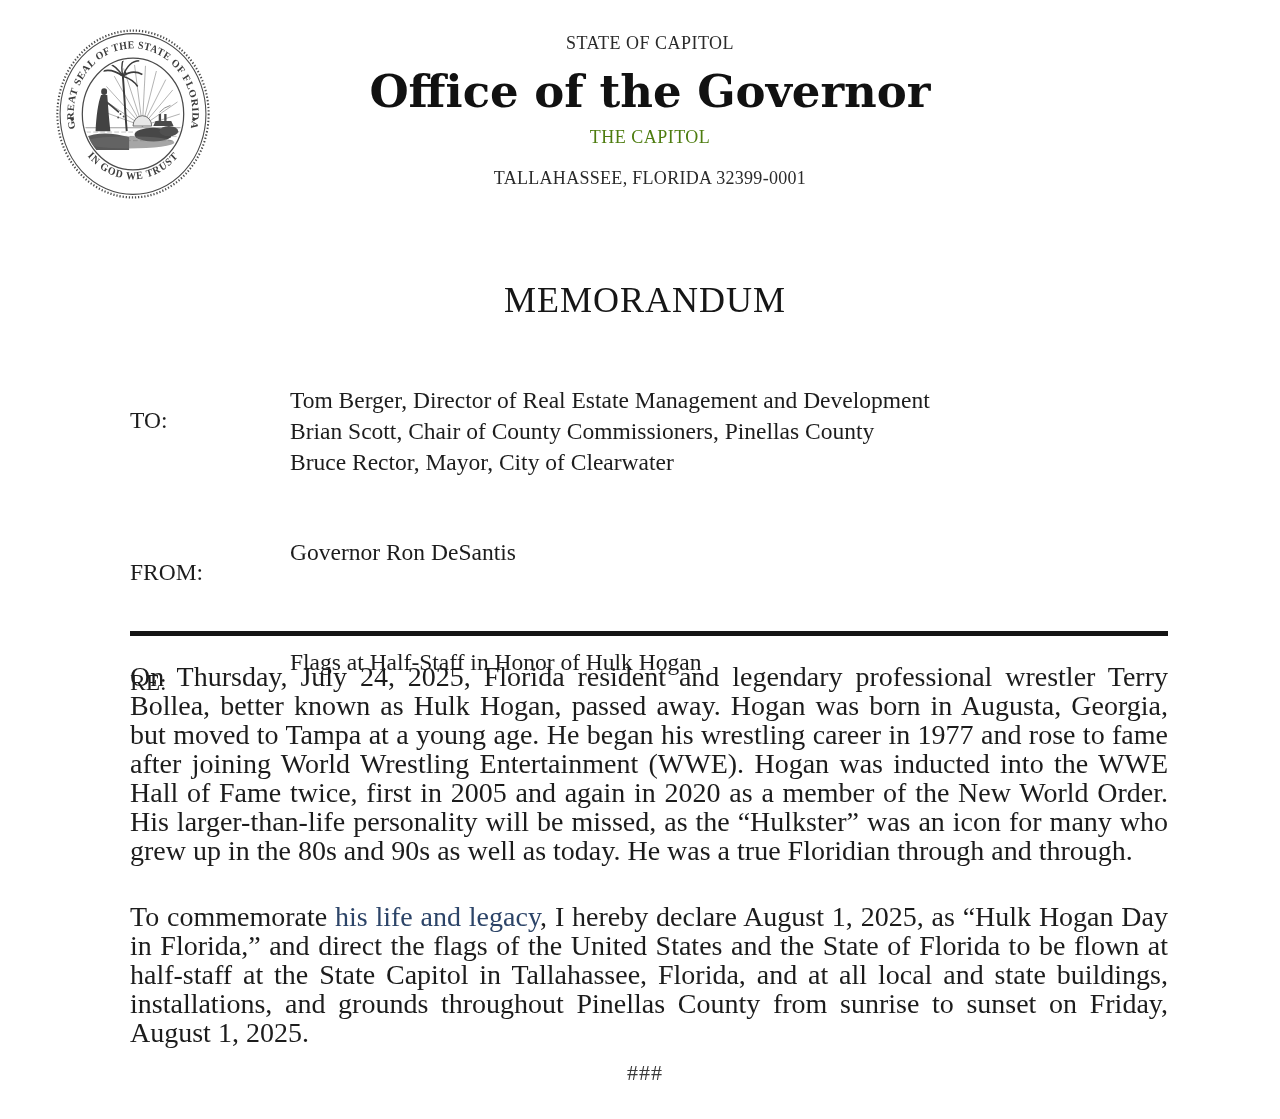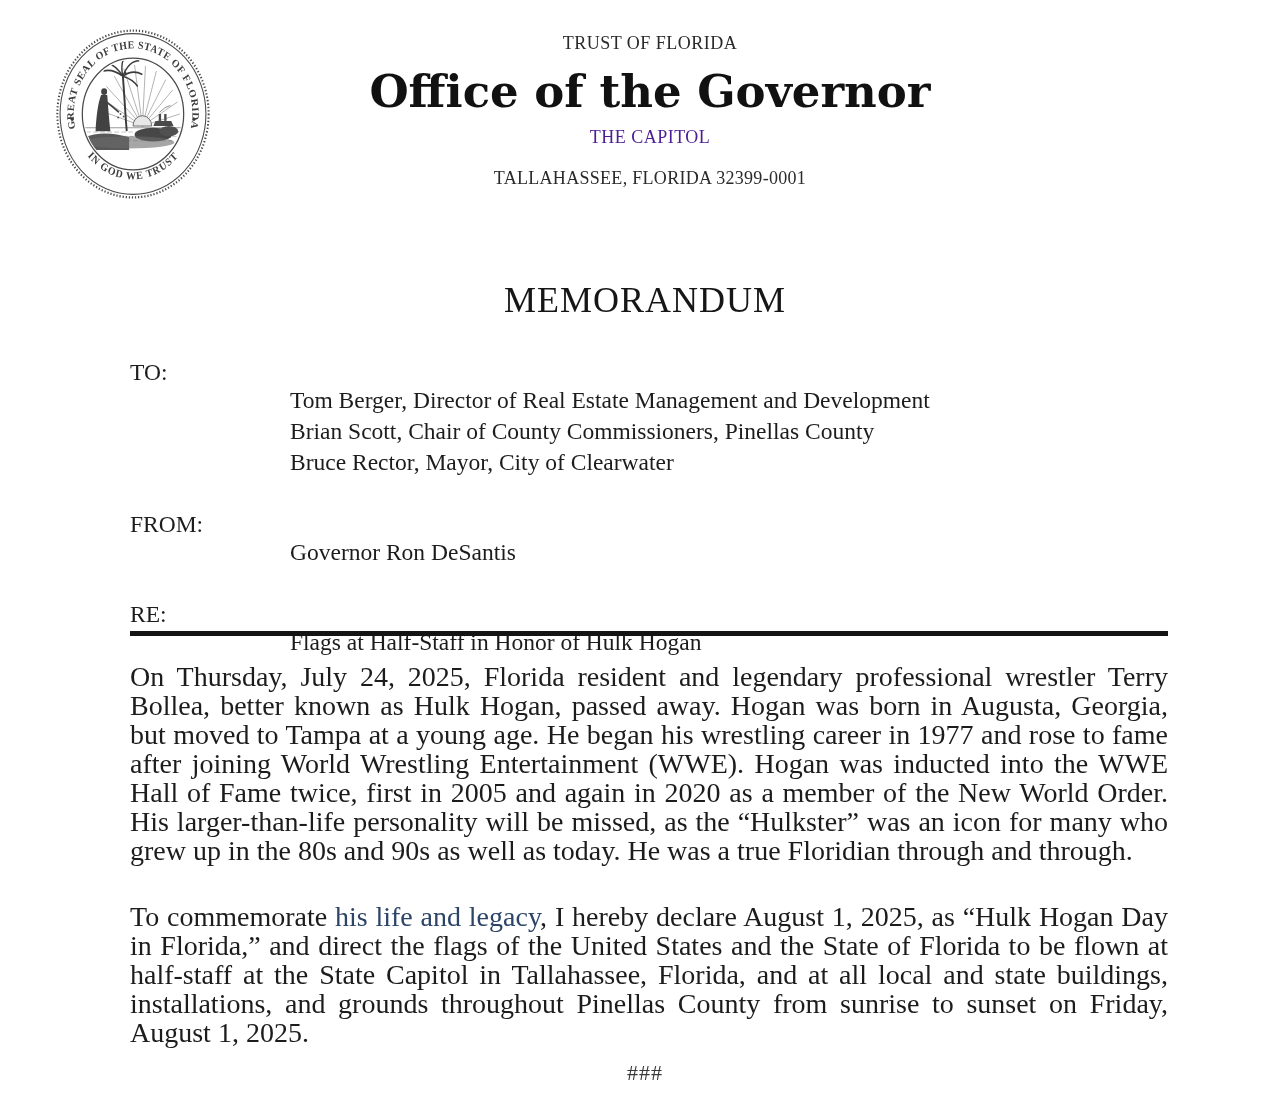--- a/index.html
+++ b/index.html
@@ -26,37 +26,37 @@
     text-align: center;
   }
   .state-line {
     font-size: 18px; letter-spacing: 0.5px; color: #2a2a2a;
   }
   .office-line {
     font-family: "DejaVu Serif", serif;
     font-size: 45px; font-weight: 700; color: #111;
     margin-top: 11px; letter-spacing: 0px;
   }
-  .capitol-line { font-size: 18px; letter-spacing: 0.5px; margin-top: 9px; color: #4c1d95; }
+  .capitol-line { font-size: 18px; letter-spacing: 0.5px; margin-top: 9px; color: #4d7c0f; }
   .address-line { font-size: 18px; letter-spacing: 0.3px; margin-top: 20px; color: #2a2a2a; }
 
   
   .memo-title {
     position: absolute; left: 0; top: 279px; width: 1290px;
     text-align: center; font-size: 36px; font-weight: 400;
     letter-spacing: 1px; color: #161616;
   }
 
   
   .fields {
     position: absolute; left: 130px; top: 357px; width: 1040px;
     font-size: 23.5px; line-height: 31px;
   }
   .field-row { display: flex; margin-bottom: 31px; }
-  .field-label { width: 160px; flex: 0 0 160px; }
+  .field-label { width: 160px; flex: 0 0 160px; margin-top: 48px; }
   .field-values { flex: 1; margin-top: 28px; }
 
   .rule {
     position: absolute; left: 130px; top: 631px; width: 1038px; height: 5px;
     background: #141414;
   }
 
   
   .body-para {
     position: absolute; left: 130px; width: 1038px;
@@ -166,21 +166,21 @@
 
         <path d="M 36,128 C 55,120 75,122 95,127 L 95,142 L 36,142 Z" fill="#585858"></path>
         <ellipse cx="126" cy="124" rx="24" ry="8" fill="#474747"></ellipse>
         <ellipse cx="146" cy="120" rx="12" ry="6" fill="#505050"></ellipse>
         <ellipse cx="95" cy="133" rx="58" ry="7" fill="#6a6a6a" opacity="0.6"></ellipse>
       </g>
     </svg>
   </div>
 
   <header class="letterhead">
-    <div class="state-line">TRUST OF FLORIDA</div>
+    <div class="state-line">STATE OF CAPITOL</div>
     <div class="office-line">Office of the Governor</div>
     <div class="capitol-line">THE CAPITOL</div>
     <div class="address-line">TALLAHASSEE, FLORIDA 32399-0001</div>
   </header>
 
   <h1 class="memo-title">MEMORANDUM</h1>
 
   <section class="fields">
     <div class="field-row">
       <span class="field-label">TO:</span>

